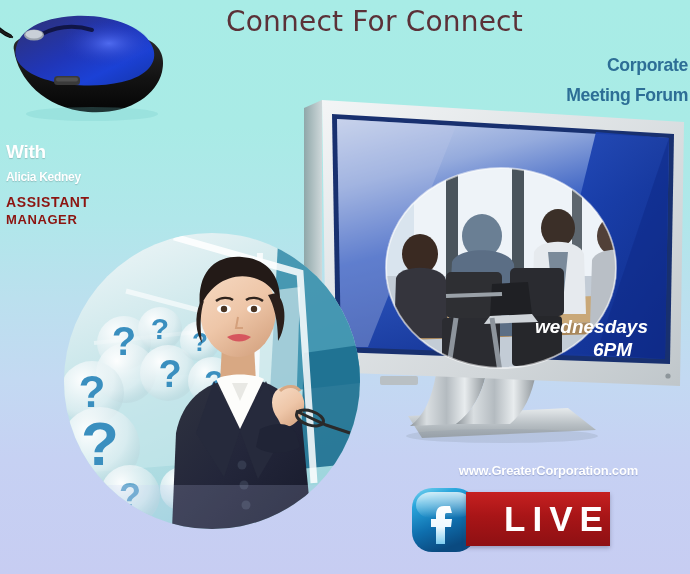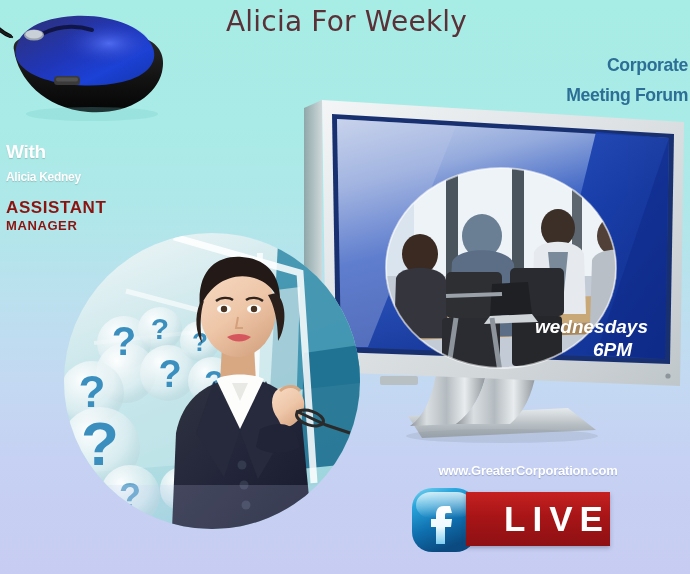--- a/index.html
+++ b/index.html
@@ -40,42 +40,42 @@
   #presenter{position:absolute;left:6px;top:140px;width:180px;}
   #presenter .with{
     color:#ffffff;font-size:19px;font-weight:bold;line-height:24px;
     letter-spacing:-.3px;text-shadow:0 1px 1px rgba(90,120,120,.35);
   }
   #presenter .name{
     color:#ffffff;font-size:12px;font-weight:bold;line-height:26px;
     letter-spacing:-.3px;text-shadow:0 1px 1px rgba(90,120,120,.35);
   }
   #presenter .role1{
-    color:#8c1410;font-size:17px;font-weight:bold;line-height:18px;
-    letter-spacing:.6px;margin-top:9px;
+    color:#8c1410;font-size:14px;font-weight:bold;line-height:18px;
+    letter-spacing:.6px;margin-top:3px;
   }
   #presenter .role2{
     color:#8c1410;font-size:13px;font-weight:bold;line-height:18px;
     letter-spacing:.6px;
   }
 
   
   #monitor{position:absolute;left:296px;top:86px;width:394px;height:380px;}
 
   
   #woman-circle{
     position:absolute;left:64px;top:233px;width:296px;height:296px;
     border-radius:50%;overflow:hidden;
   }
 
   
   #site-url{
     position:absolute;left:418px;top:463px;width:220px;
     color:#ffffff;font-size:13px;font-weight:bold;letter-spacing:-.2px;
-    text-align:center;text-shadow:0 1px 1px rgba(70,90,140,.35);
+    text-align:right;text-shadow:0 1px 1px rgba(70,90,140,.35);
   }
   #live-badge{position:absolute;left:410px;top:484px;width:200px;height:72px;}
   #live-badge .fb{
     position:absolute;left:0;top:2px;width:68px;height:68px;
   }
   #live-badge .livebox{
     position:absolute;left:56px;top:8px;width:144px;height:54px;
     background:linear-gradient(to bottom,#c62020 0%,#a81517 45%,#8e1013 100%);
     box-shadow:0 2px 4px rgba(60,60,90,.35);
   }
@@ -126,21 +126,21 @@
     <ellipse cx="38" cy="31" rx="10" ry="5.5" fill="#9aa2ad"></ellipse>
     <ellipse cx="38" cy="30.2" rx="8.4" ry="4.2" fill="#c9d0d8"></ellipse>
 
     <rect x="58" y="72" width="26" height="9" rx="3.5" fill="#3a3a3a"></rect>
     <rect x="60" y="73.5" width="22" height="4" rx="2" fill="#575757" opacity=".8"></rect>
 
     <ellipse cx="96" cy="110" rx="66" ry="7" fill="#6fc9c6" opacity=".25"></ellipse>
   </svg>
 
   <div id="headline">
-    <div>Alicia For Weekly</div>
+    <div>Connect For Connect</div>
   </div>
 
   <div id="subbrand">
     <div>Corporate</div>
     <div>Meeting Forum</div>
   </div>
 
   <div id="presenter">
     <div class="with">With</div>
     <div class="name">Alicia Kedney</div>

